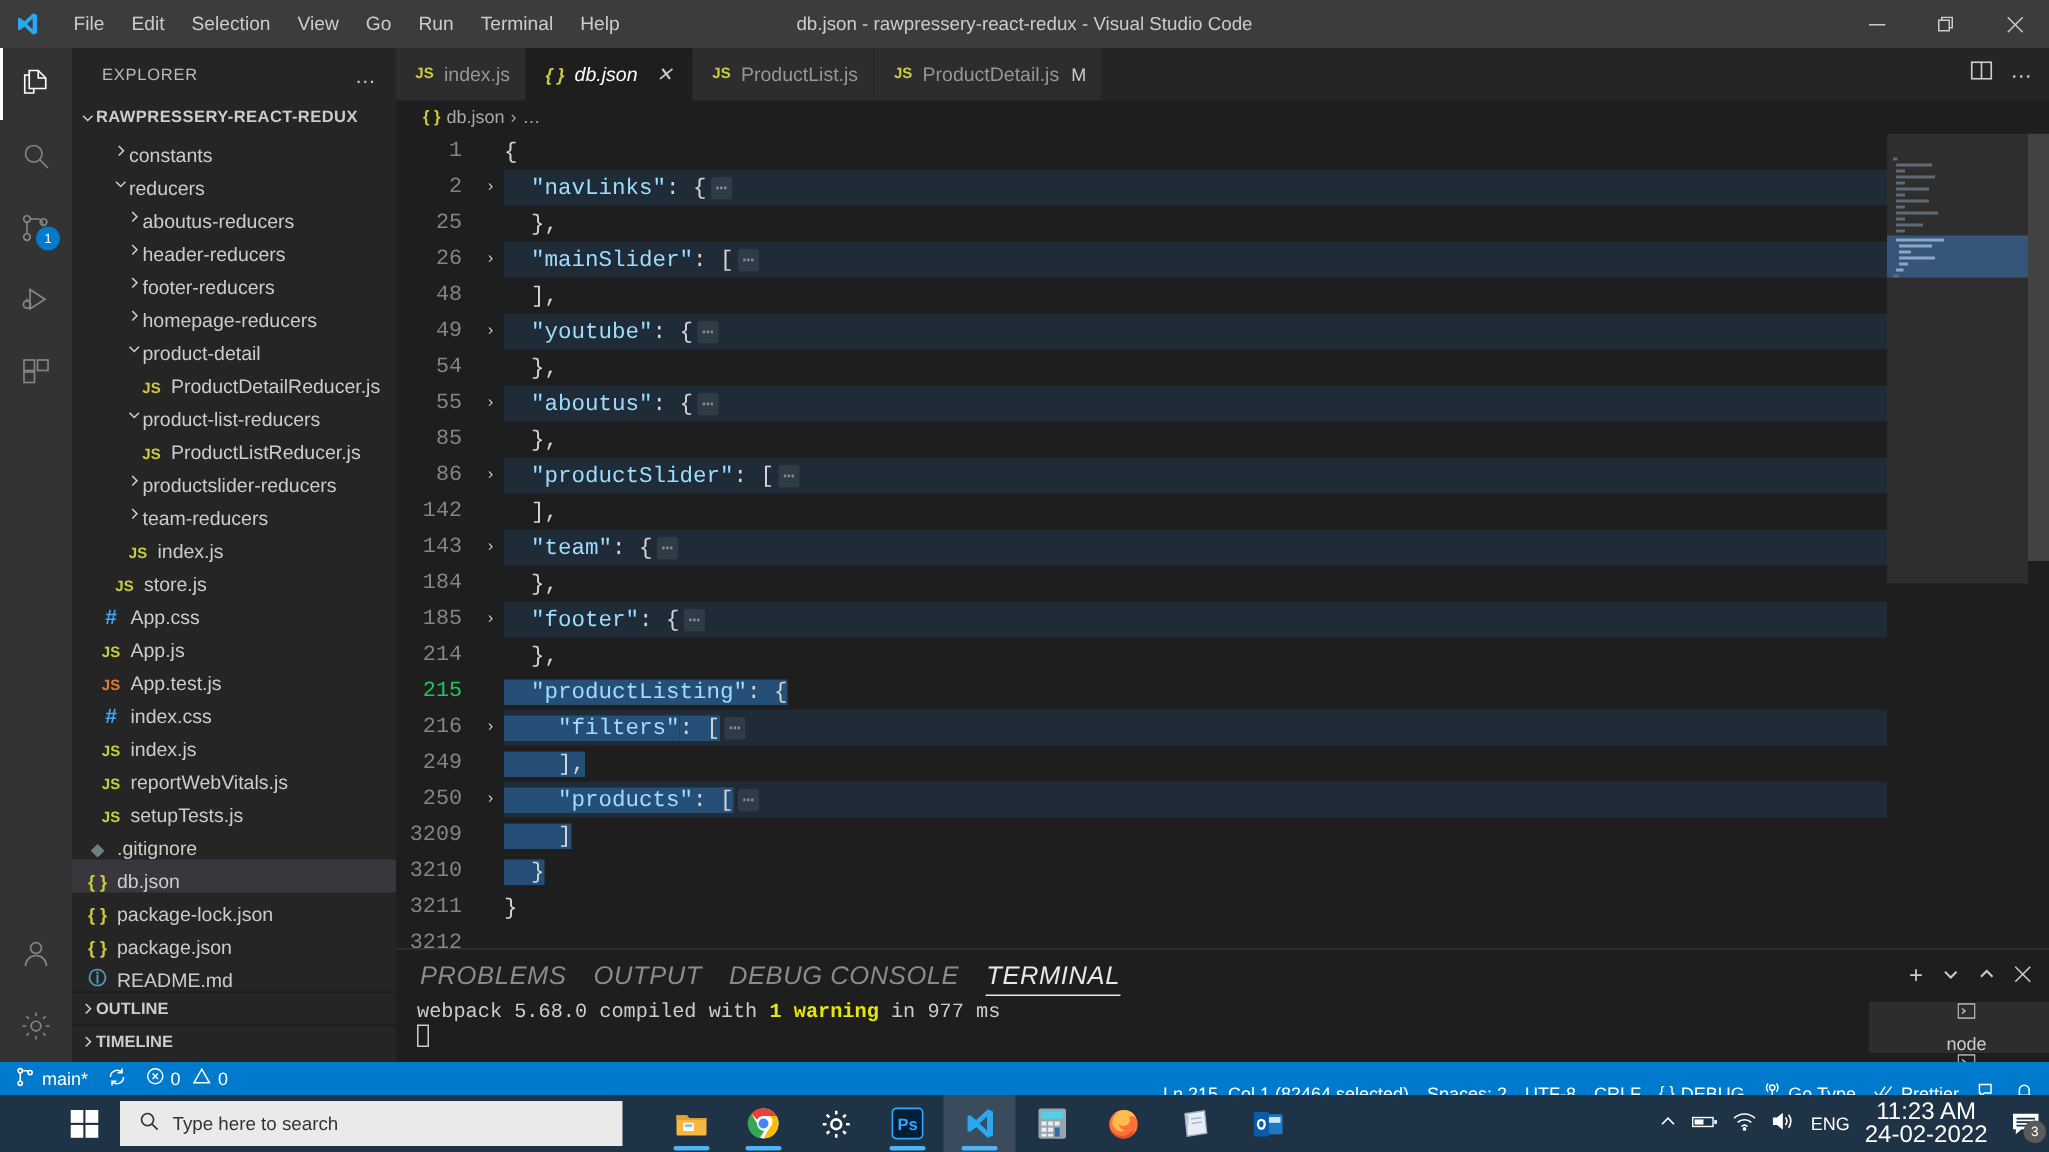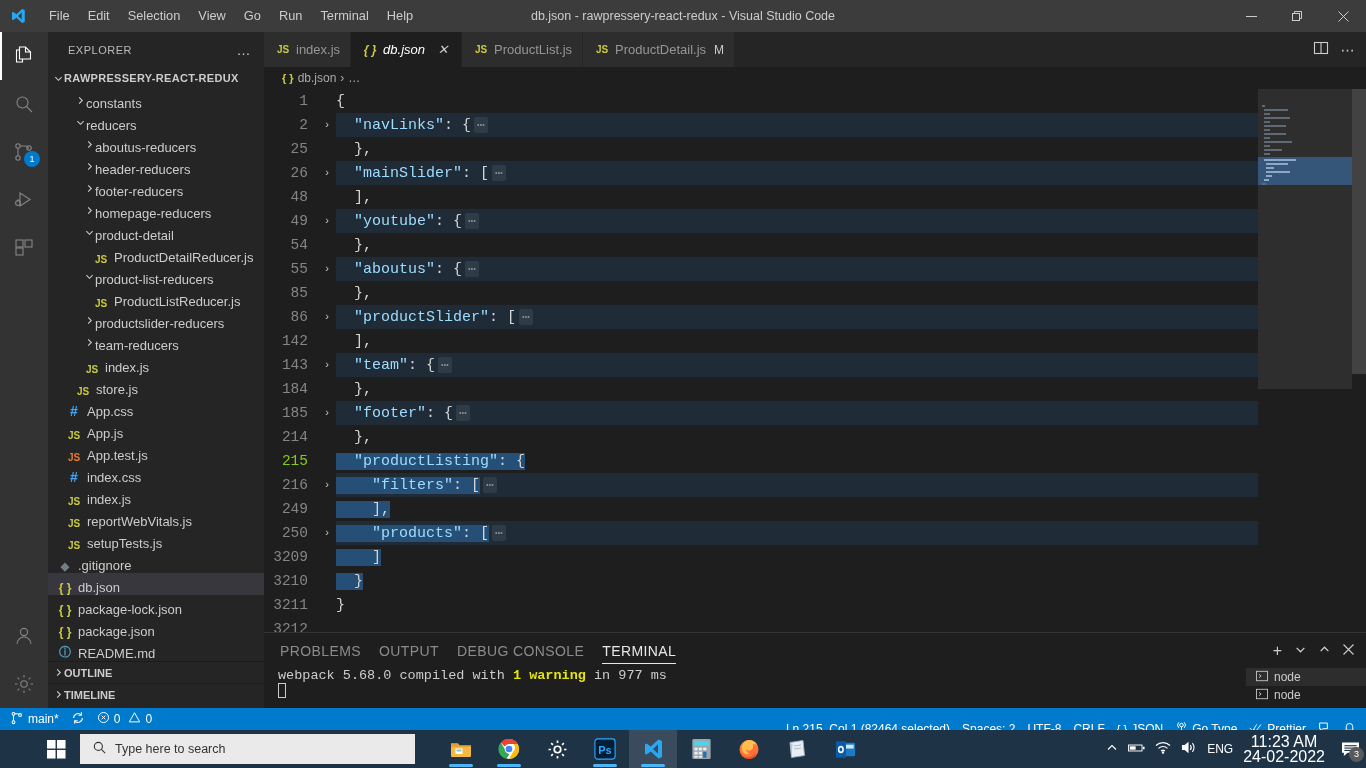--- a/index.html
+++ b/index.html
@@ -103,50 +103,50 @@
                  padding-left: 18px; font-size: 12px; color: #a9a9a9; gap: 4px; }
 
   
   .codearea { position: relative; height: 543px; background: #1e1e1e; overflow: hidden; }
   .codelines { position: absolute; inset: 0; font-family: "Liberation Mono", monospace; font-size: 15px; }
   .cline { height: 24px; display: flex; align-items: center; position: relative; }
   .lnum {
     width: 54px; text-align: right; padding-right: 10px; color: #858585; font-size: 14.5px;
     flex: 0 0 54px; font-family: "Liberation Mono", monospace;
   }
-  .cline.cur .lnum { color: #84cc16; }
+  .cline.cur .lnum { color: #22c55e; }
   .fold { width: 18px; flex: 0 0 18px; text-align: center; color: #c5c5c5; font-size: 11px; }
   .ctext { position: relative; white-space: pre; flex: 1 1 auto; height: 24px; display:flex; align-items:center; }
   
   .foldband { position: absolute; left: 72px; right: 108px; top: 0; height: 24px; background: #202b38; }
   .k { color: #9cdcfe; }
   .p { color: #d4d4d4; }
   .dots { color: #8a8a8a; background: #2f3b47; padding: 0 3px; border-radius: 2px; margin-left: 3px; font-size: 13px;}
   .sel { background: #264f78; }
 
   .minimap { position: absolute; right: 14px; top: 0; width: 94px; height: 543px; background: #1e1e1e; }
   .mm-line { position: absolute; height: 2px; background: #5a6773; }
   .mm-sel { position: absolute; left: 0; width: 94px; background: #264f78; }
   .mm-slider { position: absolute; right: 0; top: 0; width: 94px; background: rgba(121,121,121,.18); }
   .vscroll { position: absolute; right: 0; top: 0; width: 14px; height: 543px; background: #1e1e1e; }
   .vscroll-thumb { position: absolute; right: 0; top: 0; width: 14px; background: #424242; }
   .overview-mark { position: absolute; right: 0; width: 14px; height: 4px; background: #3b5a7a; }
 
   
   .panel { position: absolute; top: 632px; left: 264px; width: 1102px; height: 76px; background: #1e1e1e; border-top: 1px solid #333; }
   .panel-tabs { height: 35px; display: flex; align-items: center; padding-left: 16px; gap: 18px; }
-  .ptab { font-size: 14px; letter-spacing: .4px; color: #8b8b8b; position: relative; height: 35px; display:flex; align-items:center; cursor:pointer;}
+  .ptab { font-size: 17px; letter-spacing: .4px; color: #8b8b8b; position: relative; height: 35px; display:flex; align-items:center; cursor:pointer;font-style:italic;}
   .ptab.active { color: #e7e7e7; }
   .ptab.active::after { content:''; position:absolute; bottom:4px; left:0; right:0; height:1px; background:#e7e7e7; }
   .panel-actions { margin-left: auto; display: flex; align-items: center; gap: 13px; padding-right: 12px; color: #cccccc; font-size: 13px;}
   .term-body { padding-left: 14px; font-family: "Liberation Mono", monospace; font-size: 13.5px; color: #cccccc; }
   .term-warn { color: #e5e510; font-weight: bold; }
   .term-cursor { display:inline-block; width: 8px; height: 15px; border: 1px solid #cccccc; vertical-align: middle; }
   .term-sidebar { position: absolute; right: 0; top: 35px; width: 120px; height: 41px; background: #1e1e1e; }
-  .tlist-item { height: 18px; display: flex; align-items: center; padding-left: 10px; font-size: 12px; color: #cccccc; gap: 6px;}
+  .tlist-item { height: 34px; display: flex; align-items: center; padding-left: 10px; font-size: 12px; color: #cccccc; gap: 6px; flex-direction: column;}
   .tlist-item.active { background: #2d2d2d; }
 
   
   .statusbar {
     position: absolute; top: 708px; left: 0; width: 1366px; height: 22px;
     background: #007acc; color: #ffffff; display: flex; align-items: center;
     font-size: 12px;
   }
   .sb-item { height: 22px; display: flex; align-items: center; padding: 0 6px; gap: 4px; cursor: pointer; white-space: nowrap;}
   .sb-right { margin-left: auto; display: flex; align-items: center; margin-top: 20px; }
@@ -764,21 +764,21 @@
       <span>0</span>
     </div>
 
     <div class="sb-right">
       <div class="sb-item">Ln 215, Col 1 (82464 selected)</div>
       <div class="sb-item">Spaces: 2</div>
       <div class="sb-item">UTF-8</div>
       <div class="sb-item">CRLF</div>
       <div class="sb-item">
         <span style="font-size:11px;">{ }</span>
-        <span>JSON</span>
+        <span>DEBUG</span>
       </div>
       <div class="sb-item">
         <span>
           <svg width="13" height="13" viewBox="0 0 16 16" fill="none" stroke="#ffffff" stroke-width="1.2">
             <circle cx="8" cy="5" r="2.2"></circle>
               <path d="M4.6 1.6a5 5 0 0 0 0 6.8M11.4 1.6a5 5 0 0 1 0 6.8"></path>
               <line x1="8" y1="7.2" x2="8" y2="14.5"></line>
           </svg>
         </span>
         <span>Go Type</span>

